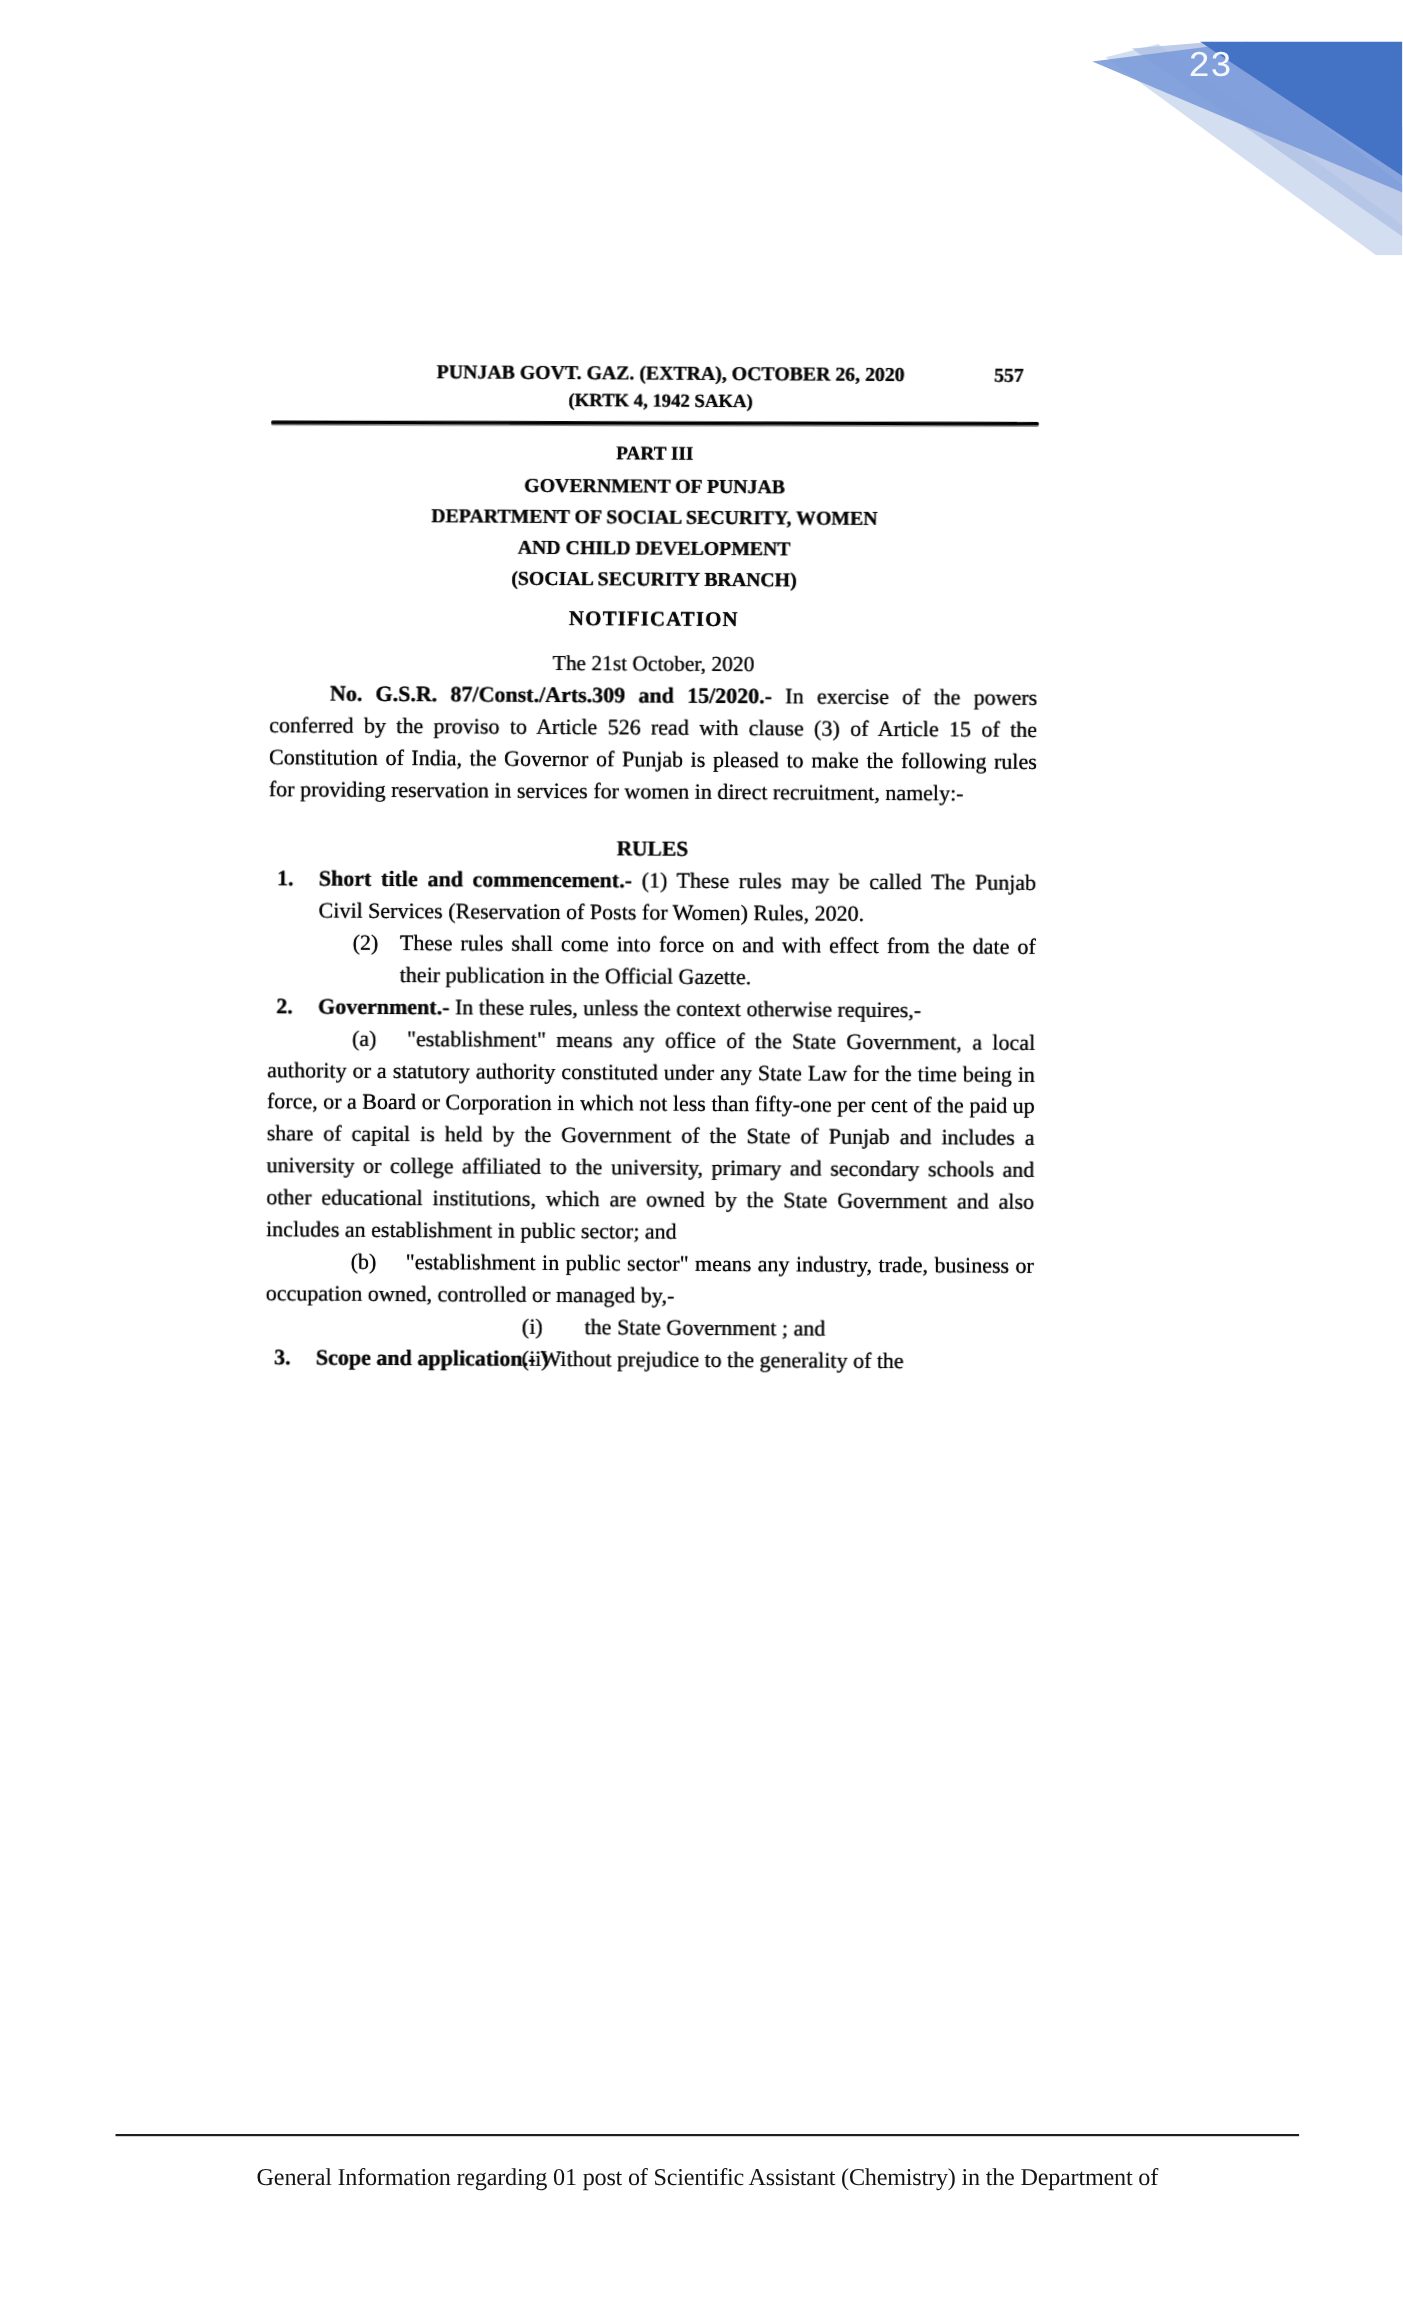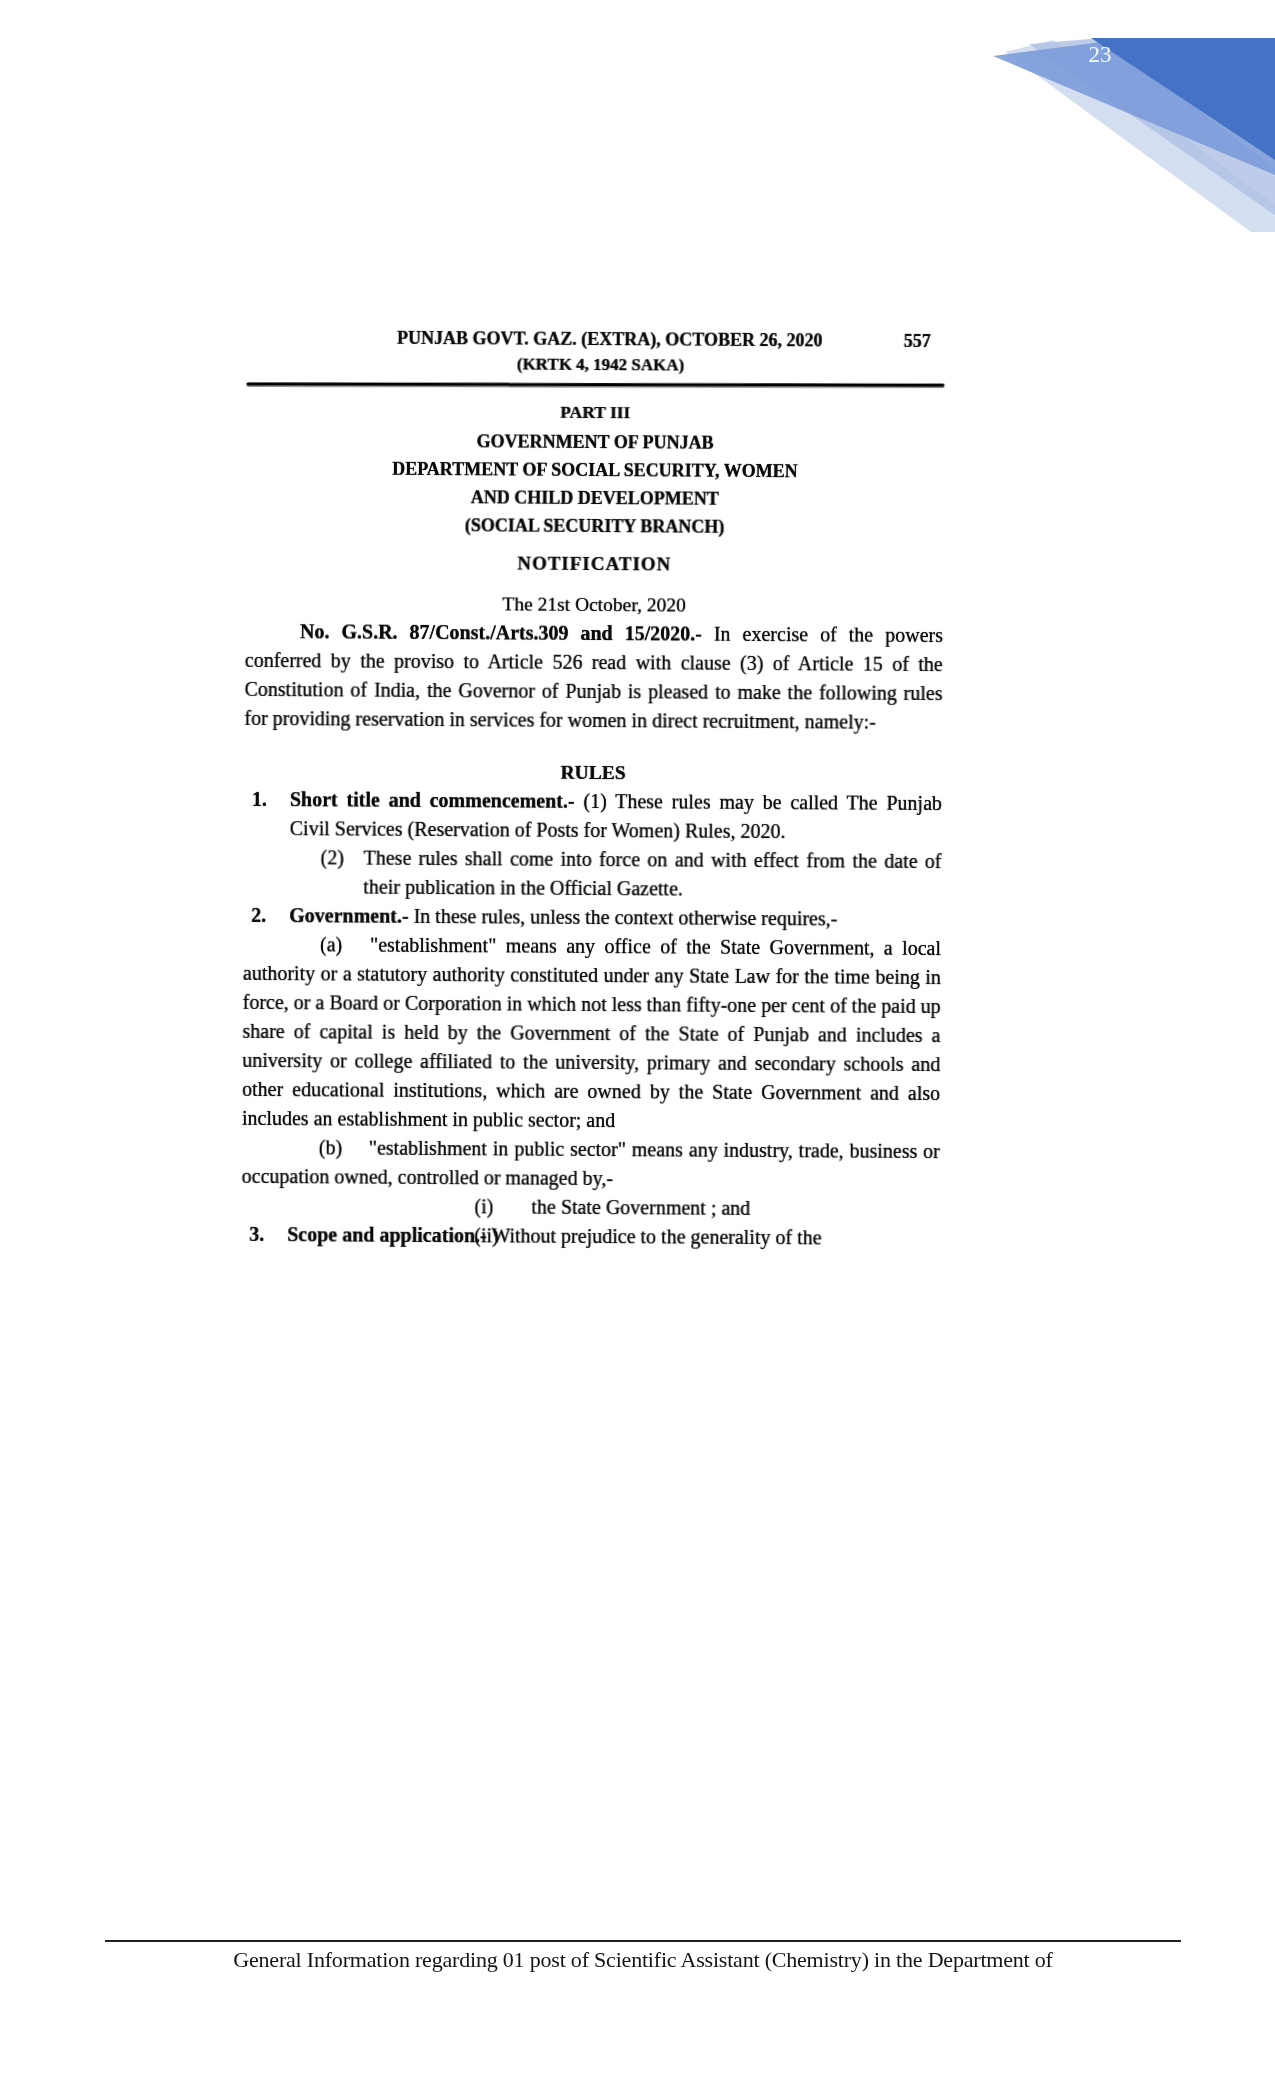--- a/index.html
+++ b/index.html
@@ -4,21 +4,21 @@
 <style>
   html,body{margin:0;padding:0;}
   body{
     width:1275px;height:2100px;position:relative;background:#ffffff;
     font-family:"Liberation Serif", serif;overflow:hidden;
   }
   
   .corner{position:absolute;top:0;right:0;width:292px;height:232px;}
   .page-num{
     position:absolute;top:42px;left:1080px;width:40px;text-align:center;
-    color:#f4f7fc;font-size:23px;font-family:Liberation Serif, serif;font-weight:400;
+    color:#f4f7fc;font-size:33px;font-family:Liberation Mono, monospace;font-weight:400;
   }
   
   .scan{
     position:absolute;left:244px;top:326px;width:698px;
     color:#1b1b1b;font-size:20px;line-height:29px;
     font-family:"Liberation Serif", serif;
     transform:rotate(0.35deg);
     filter:blur(0.3px) contrast(1.18);
     text-shadow:0 0 0.7px rgba(15,15,15,0.9);
   }
@@ -49,21 +49,21 @@
   .clause-a{margin-top:11px;}
   .clause-b{margin-top:25px;}
   .cmark{display:inline-block;width:26px;margin-right:24px;text-indent:0;}
   .romitem{position:relative;padding-left:290px;text-align:justify;}
   .rom-i{margin-top:19px;}
   .rom-ii{margin-top:11px;}
   .rmark{position:absolute;left:233px;top:0;}
   
   .footer{
     position:absolute;left:105px;top:1940px;width:1076px;
-    border-top:2px solid #1f1f1f;padding-top:3px;
+    border-top:2px solid #1f1f1f;padding-top:22px;
     text-align:center;color:#141414;
     font-family:"Liberation Serif", serif;font-size:22px;line-height:29px;
     letter-spacing:-0.2px;
   }
 </style>
 </head>
 <body>
 
 <svg class="corner" viewBox="0 0 292 232" xmlns="http://www.w3.org/2000/svg">
   <polygon points="22,52 70,40 292,205 292,232 268,232" fill="#ccd8ee" opacity="0.85"></polygon>

